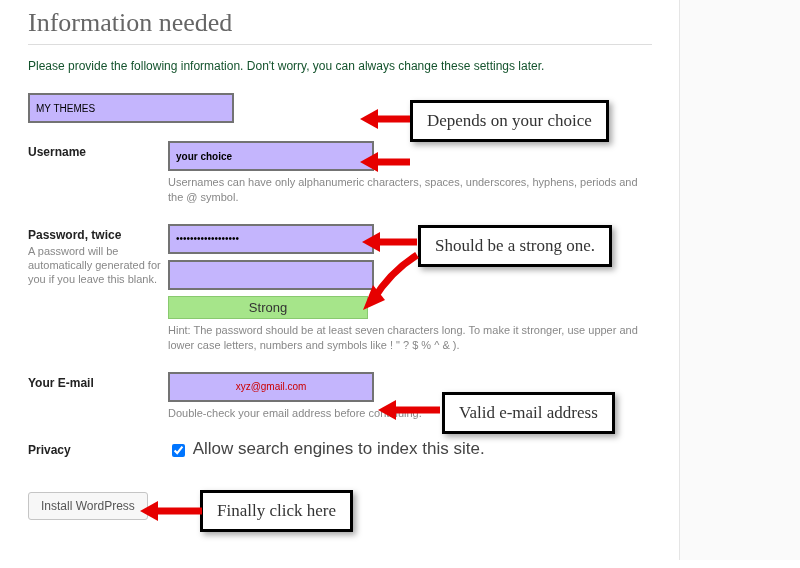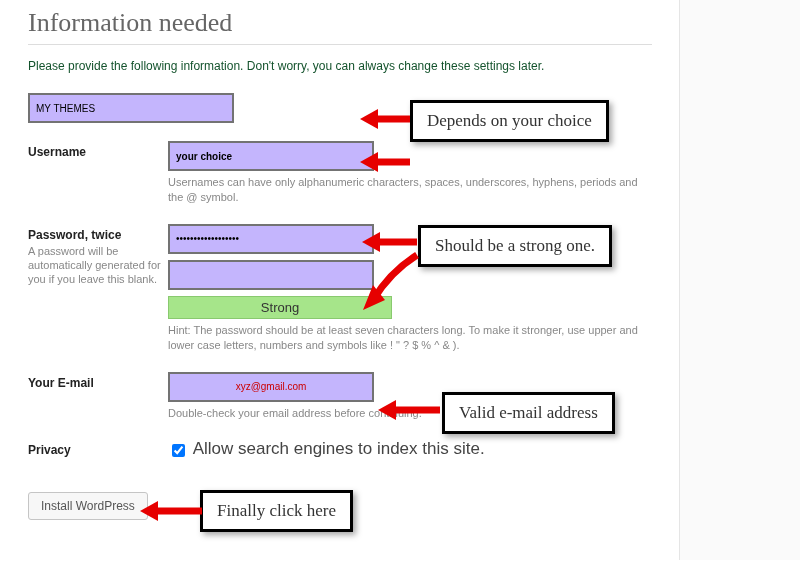--- a/index.html
+++ b/index.html
@@ -8,21 +8,21 @@
   h1{font-family:Georgia,'Times New Roman',serif;font-weight:normal;color:#666;font-size:26px;margin:0 0 6px 0;}
   .hr{border-bottom:1px solid #ddd;margin-bottom:14px;}
   .intro{font-size:12px;color:#14532d;margin-bottom:20px;}
   .row{display:flex;align-items:flex-start;margin-bottom:18px;}
   .lab{width:140px;flex:none;font-weight:bold;font-size:12px;color:#222;padding-top:4px;}
   .lab .sub{font-weight:normal;font-size:11px;color:#888;line-height:1.3;display:block;margin-top:2px;}
   .field{flex:1;}
   input[type=text],input[type=password]{border:2px solid #737373;background:#c4b5fd;height:22px;padding:2px 6px;font-size:10px;width:190px;box-sizing:content-box;}
   input.bold{font-weight:bold;}
   .hint{font-size:11px;color:#888;line-height:1.4;margin-top:4px;max-width:470px;}
-  .strength{width:190px;background:#a6e58a;border:1px solid #89c96f;text-align:center;padding:3px 16px;margin-top:6px;font-size:13px;color:#333;}
+  .strength{width:190px;background:#a6e58a;border:1px solid #89c96f;text-align:center;padding:3px 4px;margin-top:6px;font-size:13px;color:#333;}
   .chk input{vertical-align:middle;margin-right:4px;}
   .chk label{font-size:17px;color:#444;}
   button.install{border:1px solid #c5c5c5;background:#f7f7f7;color:#555;font-size:12px;padding:6px 12px;cursor:pointer;border-radius:3px;margin-top:14px;}
   .side{position:absolute;right:0;top:0;width:120px;height:560px;border-left:1px solid #e5e5e5;background:#fafafa;}
   .callout{position:absolute;border:3px solid #000;border-radius:0;background:#fff;padding:8px 14px;font-family:Georgia,'Times New Roman',serif;font-size:17px;box-shadow:3px 3px 6px rgba(0,0,0,0.35);}
   .arrow{position:absolute;overflow:visible;pointer-events:none;}
   .arrow path{stroke:#e60000;stroke-width:7;fill:none;}
   .arrow polygon{fill:#e60000;}
 </style>
 </head>

